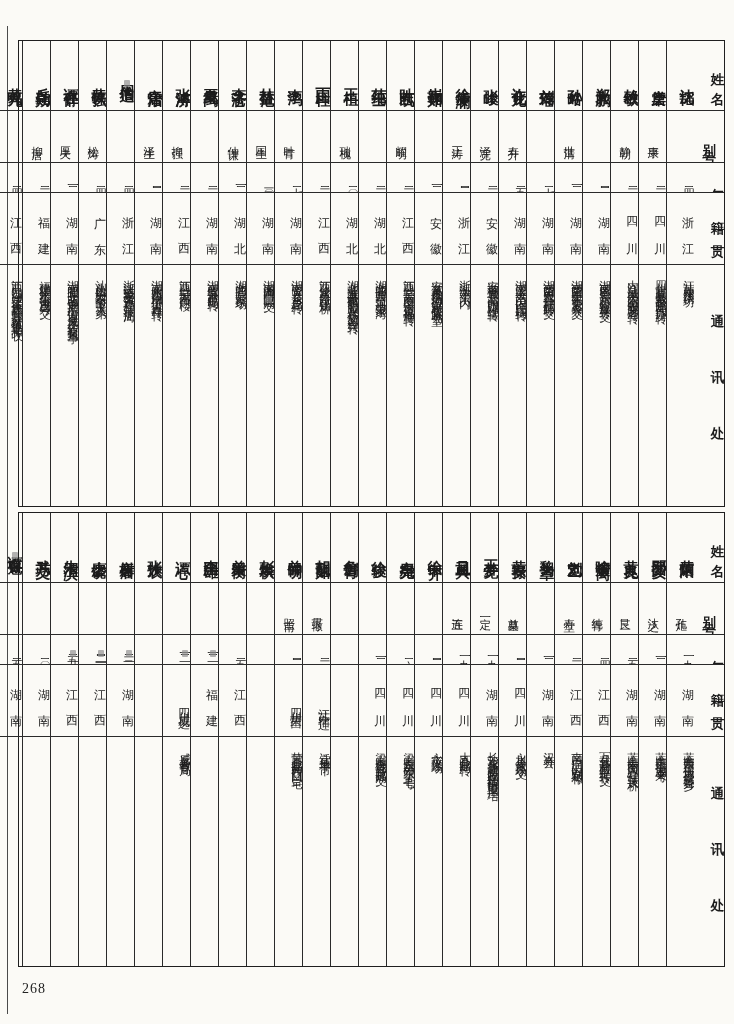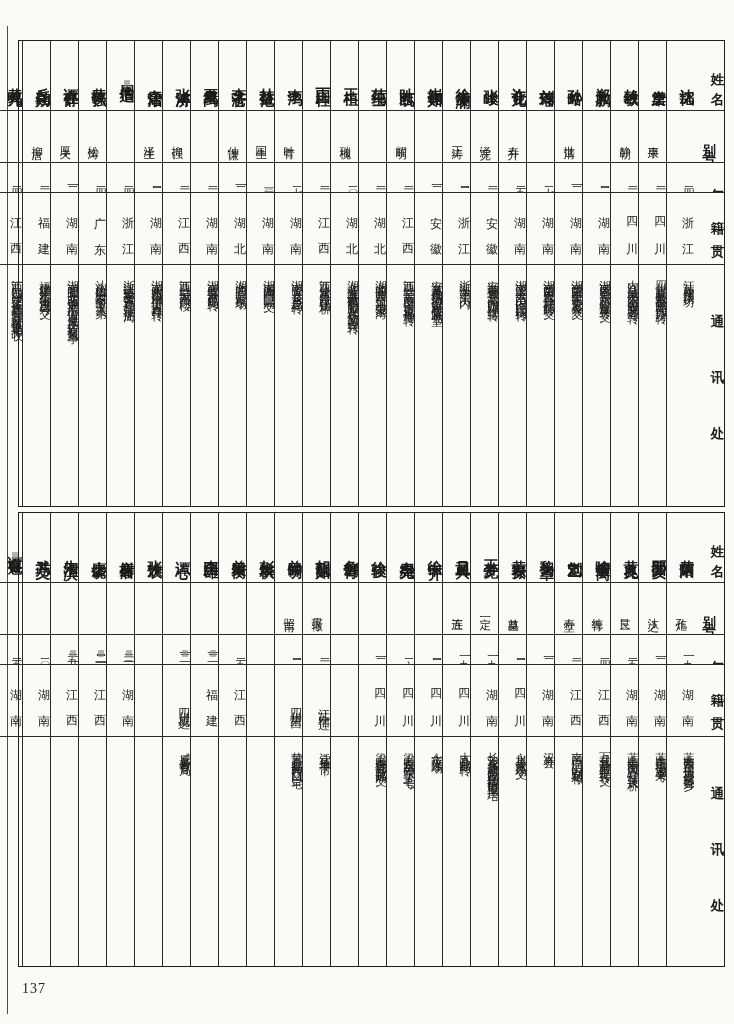--- a/index.html
+++ b/index.html
@@ -938,13 +938,13 @@
         <div class="cell c-native spread2">
           <span>湖南</span>
         </div>
         <div class="cell c-addr">
           <span></span>
         </div>
       </div>
     </div>
 </div>
 
-<div class="page-number">137</div>
+<div class="page-number">268</div>
 
 </body></html>

